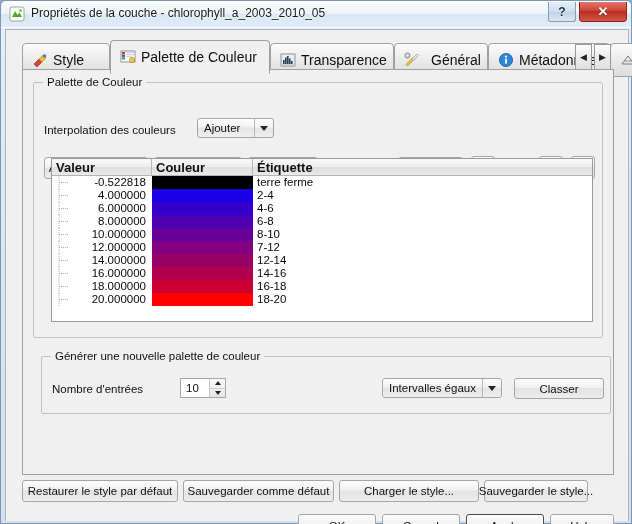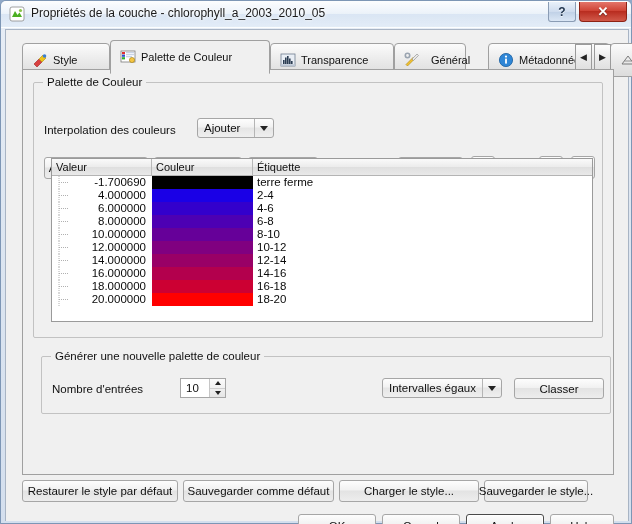--- a/index.html
+++ b/index.html
@@ -94,21 +94,21 @@
     height: 27px;
     background: linear-gradient(to bottom, #fbfbfb 0%, #e9e9e9 55%, #dcdcdc 100%);
     border: 1px solid #a0a0a0;
     border-bottom: 1px solid #a0a0a0;
     border-radius: 4px 4px 0 0;
     display: flex; align-items: center;
     padding: 16px 9px;
     gap: 5px;
     white-space: nowrap;
     color: #101010;
-    font-size: 11px;
+    font-size: 14px;
   }
   .tab.active {
     top: 0;
     height: 31px;
     background: #f0f0f0;
     border-bottom: 1px solid #f0f0f0;
     z-index: 5;
   }
   .tab-icon { width: 16px; height: 16px; flex: 0 0 16px; }
   #tabstrip-line {
@@ -245,25 +245,26 @@
     border: 1px solid #9a9a9a;
     overflow: hidden;
   }
   #thead {
     display: flex;
     height: 17px;
     background: linear-gradient(to bottom, #fafafa 0%, #ececec 48%, #dfdfdf 52%, #e9e9e9 100%);
     border-bottom: 1px solid #b4b4b4;
   }
   .th {
-    font-size: 11px; color: #101010;
+    font-size: 13px; color: #101010;
     padding-left: 4px;
     display: flex; align-items: center;
     border-right: 1px solid #b8b8b8;
     height: 100%;
+    font-weight: bold;
   }
   .th.c-val { width: 100px; }
   .th.c-col { width: 101px; }
   .th.c-lbl { flex: 1; border-right: none; }
 
   .trow { display: flex; height: 13px; }
   .td {
     font-size: 11.5px; color: #0a0a0a;
     display: flex; align-items: center;
     height: 100%;
@@ -345,21 +346,21 @@
             <rect x="5" y="5.5" width="1.6" height="6.5" fill="#2b3d52"></rect>
             <rect x="7" y="4" width="1.6" height="8" fill="#2b3d52"></rect>
             <rect x="9" y="6.5" width="1.6" height="5.5" fill="#2b3d52"></rect>
             <rect x="11" y="9" width="1.6" height="3" fill="#2b3d52"></rect>
             <rect x="1" y="12.3" width="14" height="1.7" fill="#b9c4d2"></rect>
           </svg>
         </span>
         <span>Transparence</span>
       </div>
 
-      <div class="tab" style="left:372px; width:72px;gap:11px;">
+      <div class="tab" style="left:372px; width:94px;gap:11px;">
         <span class="tab-icon">
           <svg width="16" height="16" viewBox="0 0 16 16">
             <path d="M2 12.5 L9 5.5 L10.5 7 L3.5 14 Z" fill="#f2c230" stroke="#a8820f" stroke-width="0.6"></path>
             <path d="M13 2 L14.5 3.5 L9.5 8.5 L8 7 Z" fill="#e8e8e8" stroke="#8a8a8a" stroke-width="0.6"></path>
             <circle cx="3.5" cy="3.5" r="2.2" fill="none" stroke="#9aa4b0" stroke-width="1.6"></circle>
           </svg>
         </span>
         <span>Général</span>
       </div>
 
@@ -455,21 +456,21 @@
             <div class="th c-col">Couleur</div>
             <div class="th c-lbl">Étiquette</div>
           </div>
           <div id="tbody">
               <div class="trow">
                 <div class="td c-val">
                   <span class="branch"><svg width="14" height="13" viewBox="0 0 14 13">
                       <path d="M2 0 V13" stroke="#b0b0b0" stroke-width="1" stroke-dasharray="1 1"></path>
                       <path d="M2 6.5 H12" stroke="#b0b0b0" stroke-width="1" stroke-dasharray="1 1"></path>
                     </svg></span>
-                  <span>-1.700690</span>
+                  <span>-0.522818</span>
                 </div>
                 <div class="td c-col">
                   <div class="swatch" style="background: rgb(0, 0, 0);"></div>
                 </div>
                 <div class="td c-lbl">
                   <span>terre ferme</span>
                 </div>
               </div>
               <div class="trow">
                 <div class="td c-val">
@@ -536,21 +537,21 @@
                   <span class="branch"><svg width="14" height="13" viewBox="0 0 14 13">
                       <path d="M2 0 V13" stroke="#b0b0b0" stroke-width="1" stroke-dasharray="1 1"></path>
                       <path d="M2 6.5 H12" stroke="#b0b0b0" stroke-width="1" stroke-dasharray="1 1"></path>
                     </svg></span>
                   <span>12.000000</span>
                 </div>
                 <div class="td c-col">
                   <div class="swatch" style="background: rgb(128, 0, 128);"></div>
                 </div>
                 <div class="td c-lbl">
-                  <span>10-12</span>
+                  <span>7-12</span>
                 </div>
               </div>
               <div class="trow">
                 <div class="td c-val">
                   <span class="branch"><svg width="14" height="13" viewBox="0 0 14 13">
                       <path d="M2 0 V13" stroke="#b0b0b0" stroke-width="1" stroke-dasharray="1 1"></path>
                       <path d="M2 6.5 H12" stroke="#b0b0b0" stroke-width="1" stroke-dasharray="1 1"></path>
                     </svg></span>
                   <span>14.000000</span>
                 </div>

